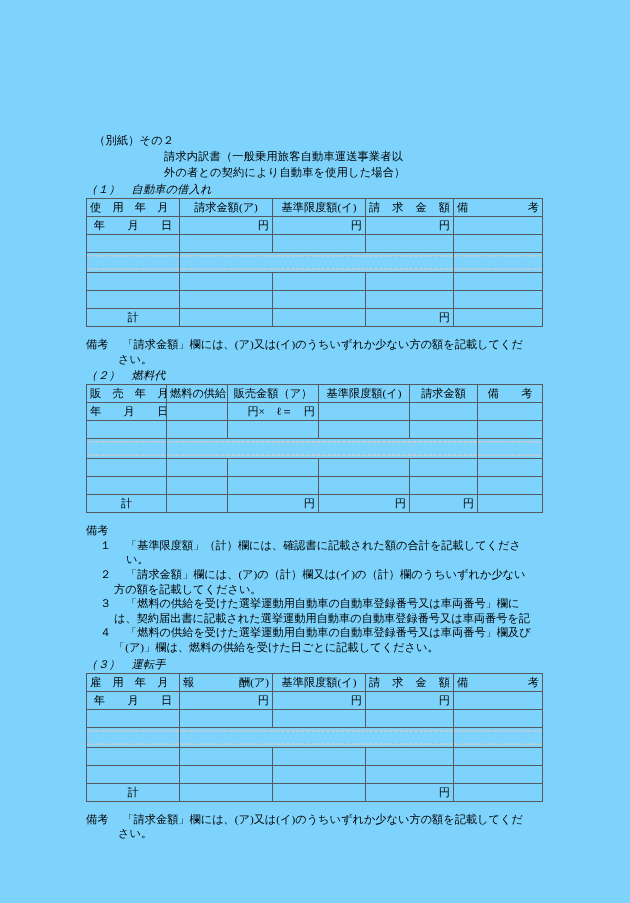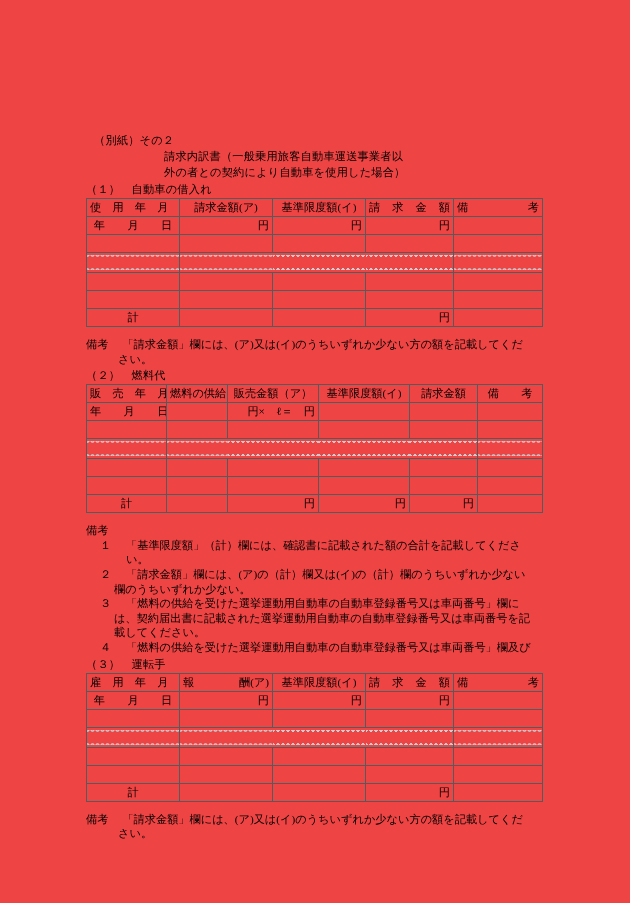--- a/index.html
+++ b/index.html
@@ -13,39 +13,39 @@
     position: relative;
     font-family: "Liberation Serif", "DejaVu Serif", serif;
     color: #000000;
     overflow: hidden;
   }
   .page {
     position: absolute;
     left: 0; top: 0;
     width: 630px;
     height: 903px;
-    background: #ef4444;
+    background: #7dd3fc;
   }
   .sheet {
     position: absolute;
     left: 86px;
     top: 132px;
     width: 456px;
   }
 
   
   .line {
     font-size: 11.2px;
     line-height: 16px;
     white-space: pre;
     letter-spacing: 0.2px;
   }
   .doc-label { margin-left: 8px; }
   .title-line { margin-left: 78px; }
-  .section-head { margin-top: 1px; }
+  .section-head { margin-top: 1px; font-style: italic; }
 
   .note-block { margin-top: 10px; }
   .note-row {
     font-size: 11.2px;
     line-height: 14.6px;
     white-space: pre-wrap;
     display: flex;
   }
   .note-lead { flex: 0 0 auto; white-space: pre; }
   .note-body { flex: 1 1 auto; }
@@ -300,39 +300,39 @@
           <span class="numlist-num">１</span>
           <span class="numlist-text">「基準限度額」（計）欄には、確認書に記載された額の合計を記載してください。</span>
         </div>
 
         <div class="numlist-item">
           <span class="numlist-num">２</span>
           <span class="numlist-text">「請求金額」欄には、(ア)の（計）欄又は(イ)の（計）欄のうちいずれか少ない</span>
         </div>
         <div class="numlist-item">
           <span class="numlist-num"></span>
-          <span class="numlist-text" style="margin-left:-12px">欄のうちいずれか少ない。</span>
+          <span class="numlist-text" style="margin-left:-12px">方の額を記載してください。</span>
         </div>
 
         <div class="numlist-item">
           <span class="numlist-num">３</span>
           <span class="numlist-text">「燃料の供給を受けた選挙運動用自動車の自動車登録番号又は車両番号」欄に</span>
         </div>
         <div class="numlist-item">
           <span class="numlist-num"></span>
           <span class="numlist-text" style="margin-left:-12px">は、契約届出書に記載された選挙運動用自動車の自動車登録番号又は車両番号を記</span>
         </div>
-        <div class="numlist-item">
-          <span class="numlist-num"></span>
-          <span class="numlist-text" style="margin-left:-12px">載してください。</span>
-        </div>
 
         <div class="numlist-item">
           <span class="numlist-num">４</span>
           <span class="numlist-text">「燃料の供給を受けた選挙運動用自動車の自動車登録番号又は車両番号」欄及び</span>
+        </div>
+        <div class="numlist-item">
+          <span class="numlist-num"></span>
+          <span class="numlist-text" style="margin-left:-12px">「(ア)」欄は、燃料の供給を受けた日ごとに記載してください。</span>
         </div>
       </div>
     </div>
 
     <div class="line section-head">（３）　運転手</div>
 
     <table class="form">
       <colgroup>
         <col style="width:93px">
           <col style="width:93px">

